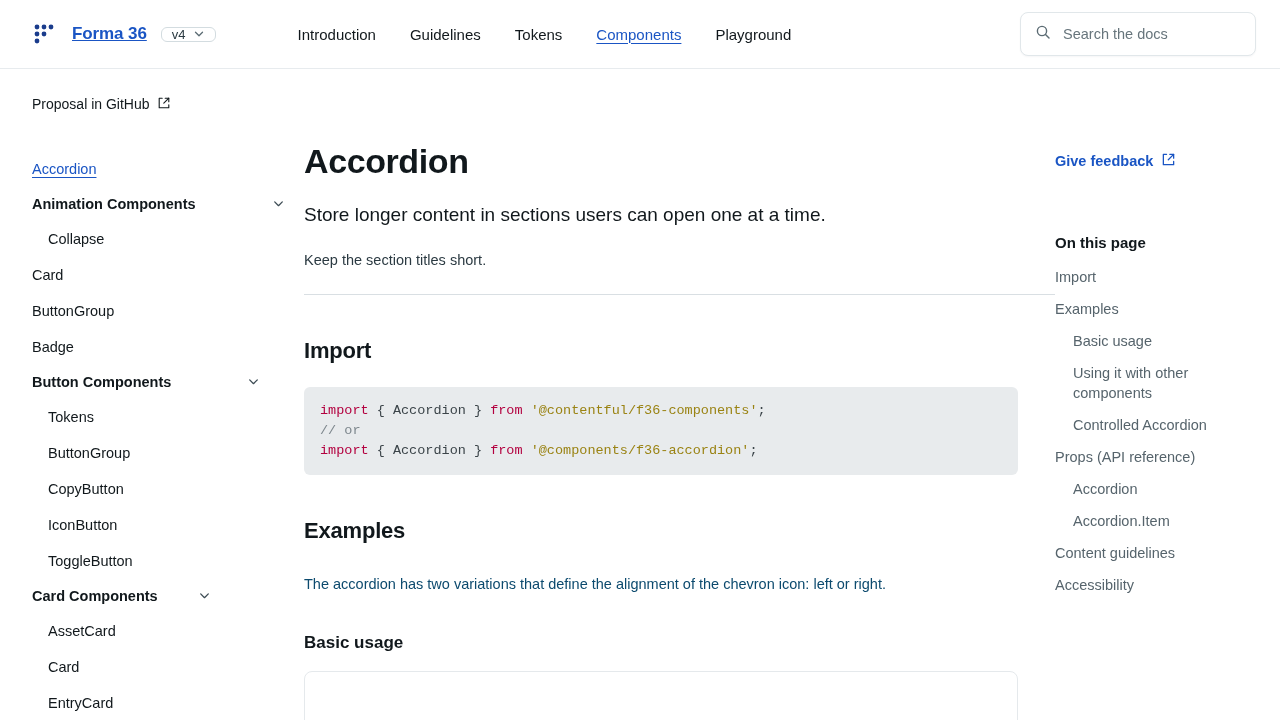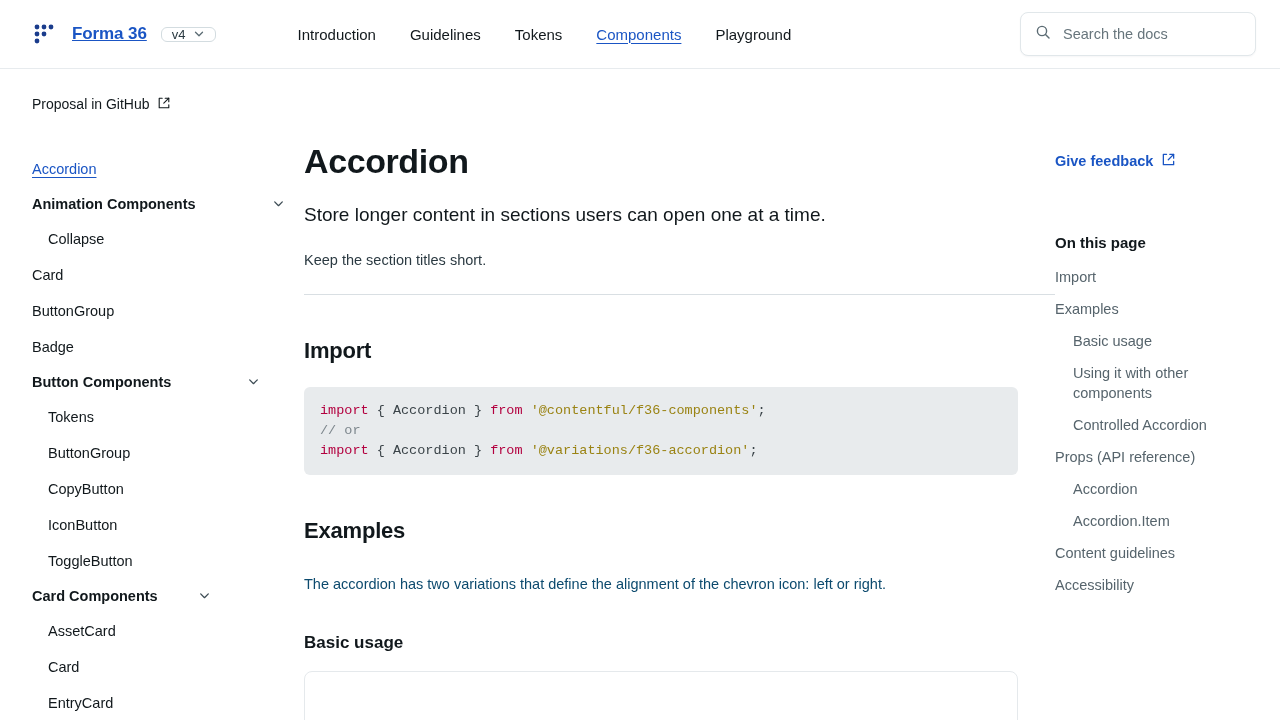--- a/index.html
+++ b/index.html
@@ -397,21 +397,21 @@
 
       <h1 class="page-title">Accordion</h1>
       <p class="lead">Store longer content in sections users can open one at a time.</p>
       <p class="sublead">Keep the section titles short.</p>
       <hr class="rule">
 
       <h2 class="sec">Import</h2>
 
       <div class="codeblock"><span class="tok-kw">import</span><span class="tok-punc"> { </span><span class="tok-id">Accordion</span><span class="tok-punc"> } </span><span class="tok-kw">from</span><span class="tok-punc"> </span><span class="tok-str">'@contentful/f36-components'</span><span class="tok-punc">;</span>
 <span class="tok-com">// or</span>
-<span class="tok-kw">import</span><span class="tok-punc"> { </span><span class="tok-id">Accordion</span><span class="tok-punc"> } </span><span class="tok-kw">from</span><span class="tok-punc"> </span><span class="tok-str">'@variations/f36-accordion'</span><span class="tok-punc">;</span></div>
+<span class="tok-kw">import</span><span class="tok-punc"> { </span><span class="tok-id">Accordion</span><span class="tok-punc"> } </span><span class="tok-kw">from</span><span class="tok-punc"> </span><span class="tok-str">'@components/f36-accordion'</span><span class="tok-punc">;</span></div>
 
       <h2 class="sec">Examples</h2>
       <p class="para">The accordion has two variations that define the alignment of the chevron icon: left or right.</p>
 
       <h3 class="subsec">Basic usage</h3>
 
       <div class="preview">
         <div class="preview-accordion-line"></div>
       </div>
 

